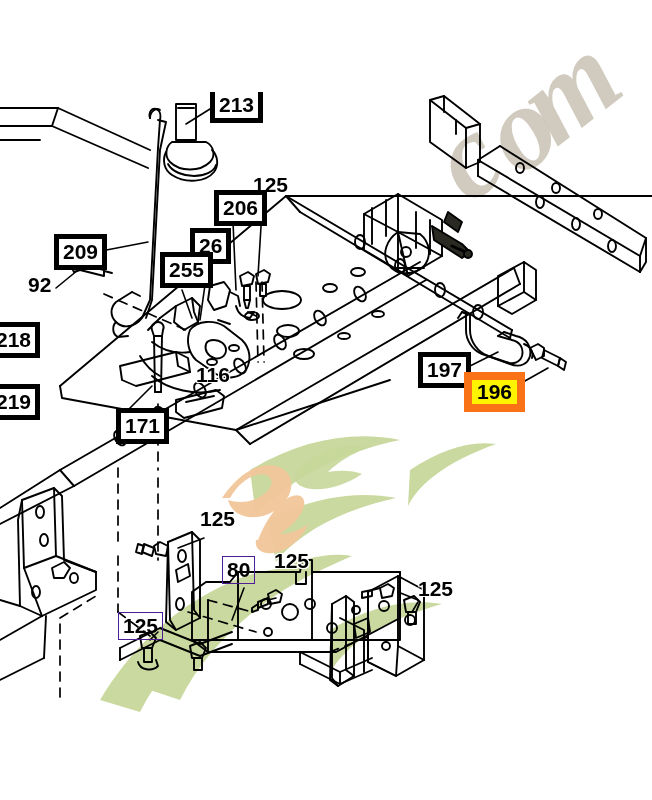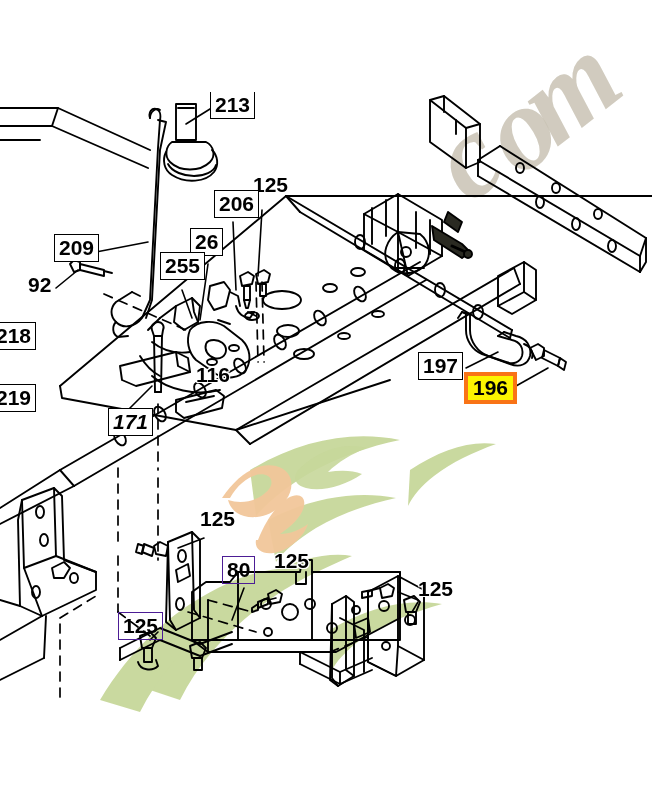--- a/index.html
+++ b/index.html
@@ -45,31 +45,31 @@
   .callout.plain .txt {
     background: transparent;
     border: none;
     text-shadow:
        1px 0 0 #fff, -1px 0 0 #fff, 0 1px 0 #fff, 0 -1px 0 #fff,
        1px 1px 0 #fff, -1px -1px 0 #fff, 1px -1px 0 #fff, -1px 1px 0 #fff;
   }
   
   .callout.boxed .txt {
     background: #ffffff;
-    border: 1px solid #000000;
+    border: 5px solid #000000;
   }
   
   .callout.boxed-clear .txt {
     background: transparent;
     border: 1px solid #4c1d95;
   }
   
   .callout.highlight .txt {
     background: #fcf400;
-    border: 4px solid #f97316;
+    border: 8px solid #f97316;
     padding: 1px 5px 2px 5px;
   }
   
   .callout.clip-left .txt {
     border-left: none;
   }
   .callout.clip-top .txt {
     border-top: none;
   }
 </style>
@@ -464,21 +464,21 @@
   </div>
 
   <div class="callout plain" style="left:192px; top:362px;">
     <span class="txt">116</span>
   </div>
 
   <div class="callout boxed clip-left" style="left:-8px; top:384px;">
     <span class="txt">219</span>
   </div>
 
-  <div class="callout boxed" style="left:108px; top:408px;font-style:italic;">
+  <div class="callout boxed" style="left:116px; top:408px;">
     <span class="txt">171</span>
   </div>
 
   <div class="callout boxed" style="left:418px; top:352px;">
     <span class="txt">197</span>
   </div>
 
   <div class="callout highlight" style="left:464px; top:372px;">
     <span class="txt">196</span>
   </div>

